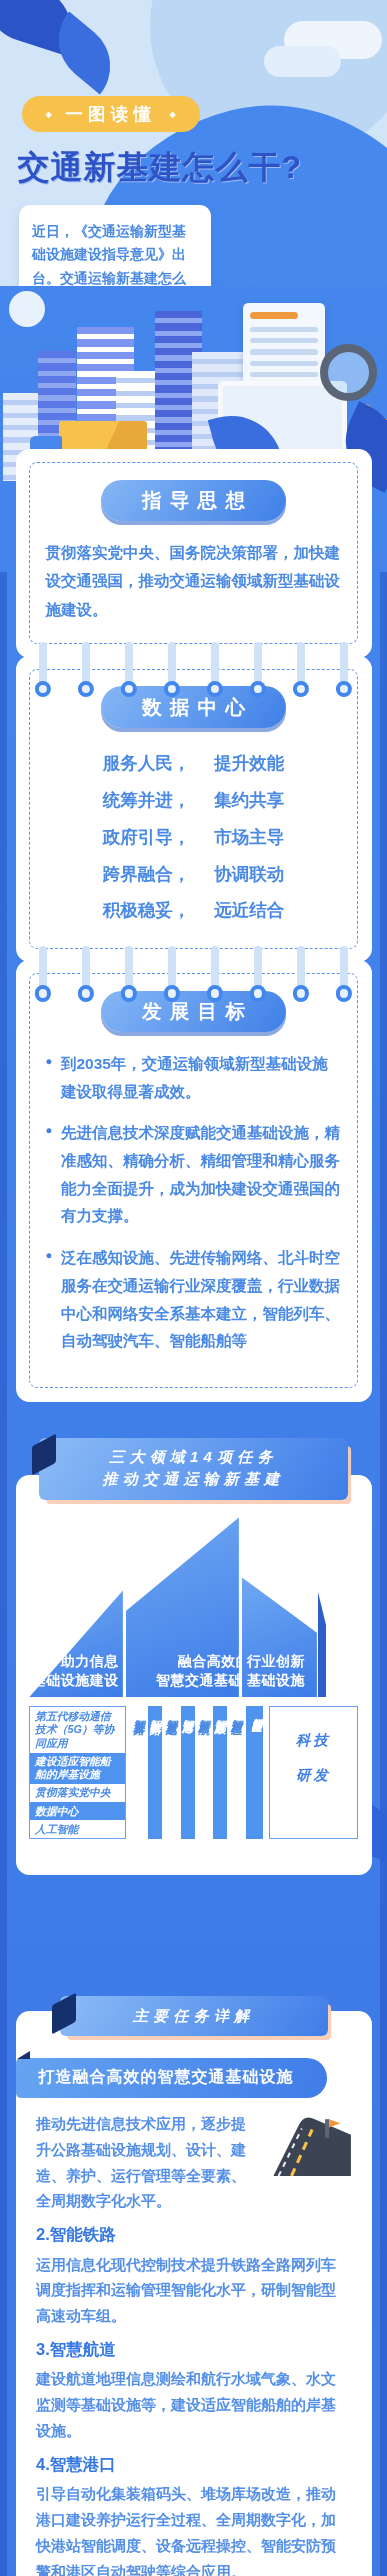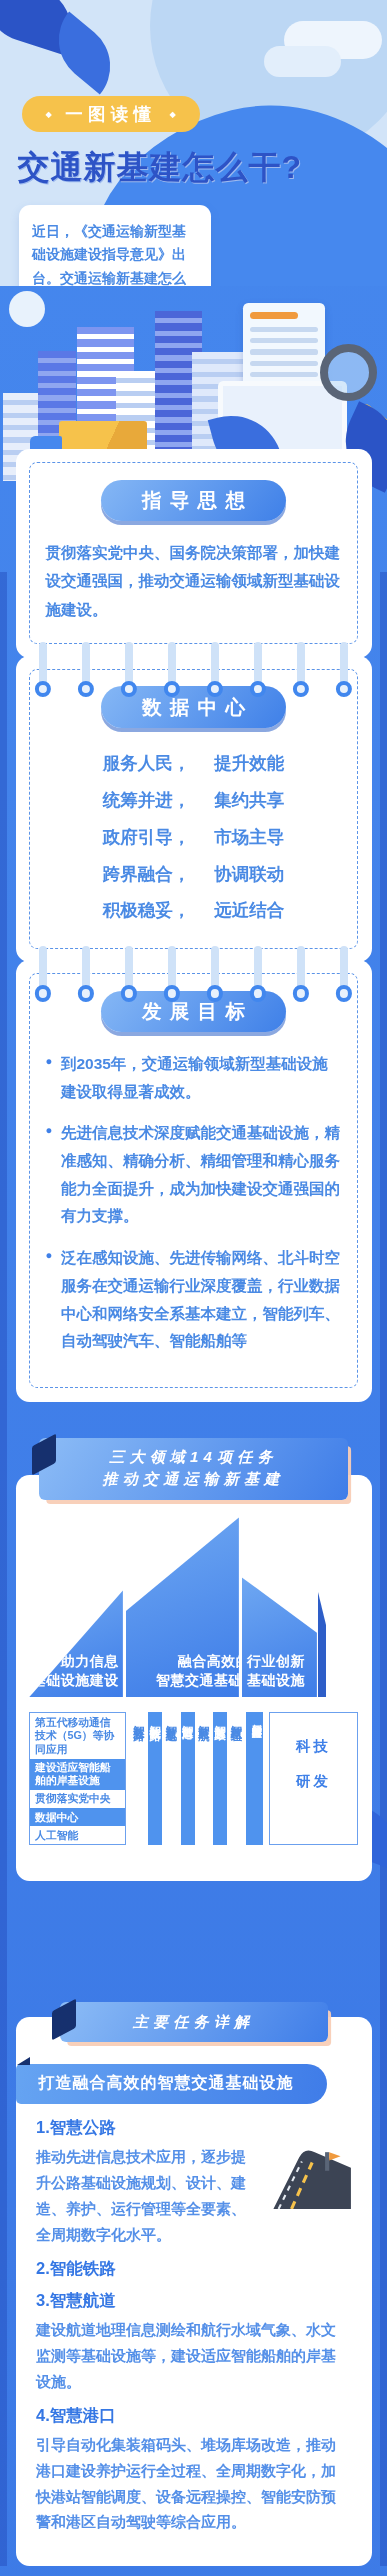--- a/index.html
+++ b/index.html
@@ -96,21 +96,21 @@
   .roof { position:absolute; bottom:0; background:linear-gradient(160deg,#6fa8f2,#3d7ce8); color:#fff; font-weight:bold; }
   .roof .lab { position:absolute; font-size:14px; line-height:1.35; letter-spacing:0.5px; }
   .roof-l { left:0; width:94px; height:107px; clip-path:polygon(0 100%,100% 0,100% 100%); }
   .roof-l .lab { right:4.1px; bottom:7.2px; text-align:right; }
   .roof-c { left:97px; width:113px; height:180px; clip-path:polygon(100% 0,100% 100%,0 100%,0 52%); }
   .roof-c .lab { left:0; right:-36px; bottom:7.2px; text-align:center;margin-left:27px; }
   .roof-r { left:213px; width:75px; height:120px; clip-path:polygon(0 0,100% 46%,100% 100%,0 100%); }
   .roof-r .lab { left:5.2px; bottom:7.2px; }
   .roof-edge { position:absolute; left:289px; bottom:0; width:8.2px; height:106px; background:#2e5ec8;
     clip-path:polygon(0 0,100% 32%,100% 100%,0 100%); }
-  .pyr-base { display:flex; gap:3px; margin-top:15px; height:133px; }
+  .pyr-base { display:flex; gap:3px; margin-top:9px; height:133px;font-style:italic; }
   .pyr-list { width:97px; border:1px solid #6ba0ee; display:flex; flex-direction:column; }
   .pyr-list .row { flex:1 1 auto; display:flex; align-items:center; padding:2.1px 5.2px;
     font-size:10.8px; font-weight:bold; color:#4a8ae4; line-height:1.25; }
   .pyr-list .row:nth-child(even) { background:#4f93ee; color:#fff; }
   .pyr-strips { flex:1; display:flex; justify-content:space-between; padding:0 3.1px; }
   .strip { width:14px; font-size:11.3px; font-weight:bold; color:#4a8ae4; writing-mode:vertical-rl;
     text-orientation:upright; padding-top:3.1px; letter-spacing:1.5px; }
   .strip:nth-child(even) { background:#4f93ee; color:#fff; }
   .strip.wide { width:17.5px; font-size:9.8px; letter-spacing:0.5px; }
   .pyr-box { width:89px; border:1px solid #6ba0ee; text-align:center; padding-top:15.5px;
@@ -311,35 +311,35 @@
     <div class="deco-leaf" style="right:-15.5px; top:-72px; width:77px; height:49px; transform:rotate(200deg);"></div>
   </div>
   <div class="banner single">
     <div>主要任务详解</div>
   </div>
   <div class="note-card" style="padding:31px 20.6px 20.6px;">
 
     <div class="ribbon">打造融合高效的智慧交通基础设施</div>
 
     <div class="task clearfix">
-      <div class="task-head"><span>1.</span><span>智慧公路</span></div>
       <span class="illus">
         <svg width="88" height="62" viewBox="0 0 170 120">
             <path d="M20 120 L70 20 Q80 0 100 10 L170 40 L170 120 Z" fill="#3c4454"></path>
             <path d="M55 120 L95 30" stroke="#f6c24b" stroke-width="6" stroke-dasharray="16 12" fill="none"></path>
             <path d="M30 120 L75 28" stroke="#e8edf4" stroke-width="4" stroke-dasharray="10 10" fill="none"></path>
             <rect x="120" y="10" width="8" height="36" fill="#5a6577"></rect>
             <path d="M128 10 l22 8 -22 8 z" fill="#f09a3e"></path>
           </svg>
       </span>
       <p class="task-body">推动先进信息技术应用，逐步提升公路基础设施规划、设计、建造、养护、运行管理等全要素、全周期数字化水平。</p>
     </div>
 
     <div class="task">
       <div class="task-head"><span>2.</span><span>智能铁路</span></div>
+      <p class="task-body">运用信息化现代控制技术提升铁路全路网列车调度指挥和运输管理智能化水平，研制智能型高速动车组。</p>
     </div>
 
     <div class="task">
       <div class="task-head"><span>3.</span><span>智慧航道</span></div>
       <p class="task-body">建设航道地理信息测绘和航行水域气象、水文监测等基础设施等，建设适应智能船舶的岸基设施。</p>
     </div>
 
     <div class="task">
       <div class="task-head"><span>4.</span><span>智慧港口</span></div>
       <p class="task-body">引导自动化集装箱码头、堆场库场改造，推动港口建设养护运行全过程、全周期数字化，加快港站智能调度、设备远程操控、智能安防预警和港区自动驾驶等综合应用。</p>

